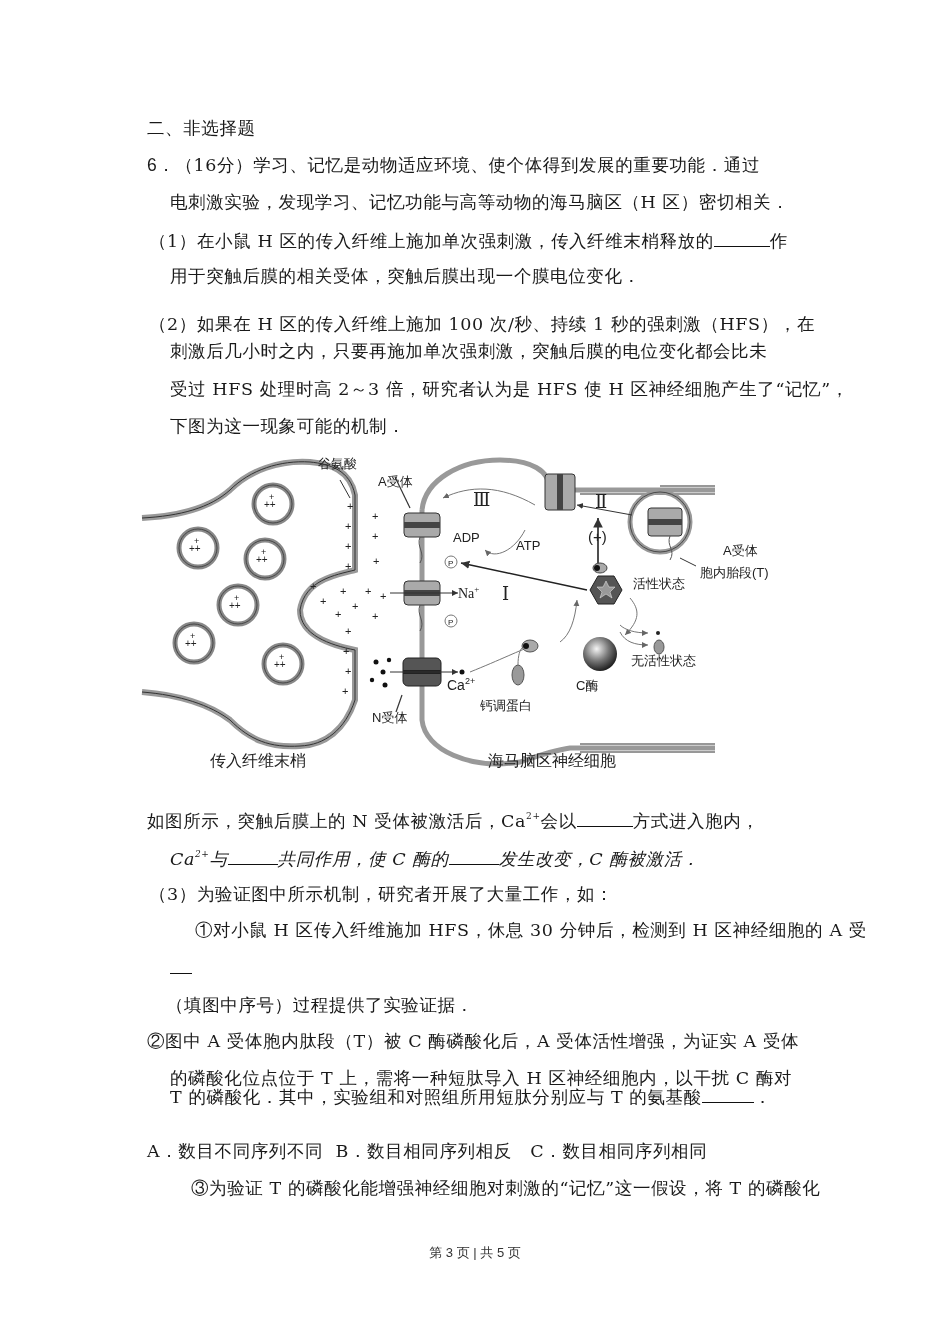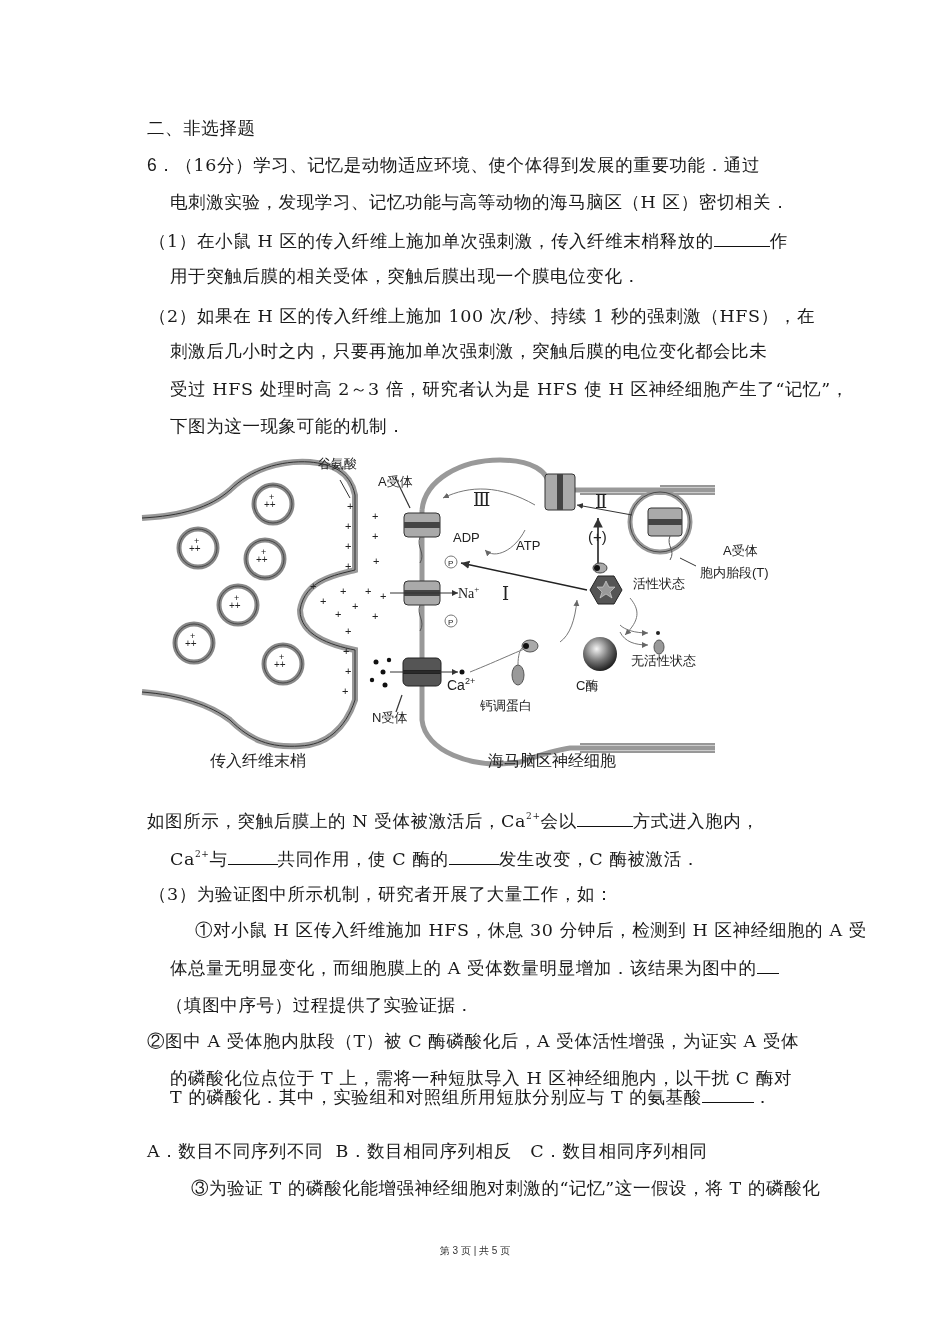--- a/index.html
+++ b/index.html
@@ -3,40 +3,40 @@
   <meta charset="utf-8">
   <style>
     html, body { margin: 0; padding: 0; background: #ffffff; }
     body { width: 950px; height: 1344px; position: relative; overflow: hidden;
       font-family: "DejaVu Serif", "Liberation Serif", serif; color: #1a1a1a; }
     .line { position: absolute; font-size: 17.5px; line-height: 24px; white-space: nowrap; letter-spacing: 0.6px; }
     .sans { font-family: "Liberation Sans", "DejaVu Sans", sans-serif; }
     .blank { display: inline-block; border-bottom: 1.3px solid #111; height: 18px; vertical-align: baseline; }
     sup { font-size: 9px; line-height: 0; vertical-align: 8px; }
     .footer { position: absolute; top: 1244px; left: 0; width: 950px; text-align: center;
-      font-size: 10px; color: #333; font-family: "Liberation Sans", "DejaVu Sans", sans-serif; }
+      font-size: 13px; color: #333; font-family: "Liberation Sans", "DejaVu Sans", sans-serif; }
     svg text { font-family: "Liberation Sans", "DejaVu Sans", sans-serif; fill: #222; }
     .serifT { font-family: "Liberation Serif", "DejaVu Serif", serif; }
   </style>
 </head>
 <body>
 
 <div class="line" style="top:116px;left:147px;">二、非选择题</div>
 
 <div class="line" style="top:153px;left:147px;">
   <span class="sans">6．</span><span>（16分）</span><span>学习、记忆是动物适应环境、使个体得到发展的重要功能．通过</span>
 </div>
 <div class="line" style="top:190px;left:170px;">电刺激实验，发现学习、记忆功能与高等动物的海马脑区（H 区）密切相关．</div>
 
 <div class="line" style="top:228px;left:149px;">
   <span>（1）在小鼠 H 区的传入纤维上施加单次强刺激，传入纤维末梢释放的</span><span class="blank" style="width:56px;"></span><span>作</span>
 </div>
 <div class="line" style="top:264px;left:170px;">用于突触后膜的相关受体，突触后膜出现一个膜电位变化．</div>
 
-<div class="line" style="top:304px;left:149px;text-align:right;">（2）如果在 H 区的传入纤维上施加 100 次/秒、持续 1 秒的强刺激（HFS），在</div>
+<div class="line" style="top:312px;left:149px;text-align:right;">（2）如果在 H 区的传入纤维上施加 100 次/秒、持续 1 秒的强刺激（HFS），在</div>
 <div class="line" style="top:339px;left:170px;">刺激后几小时之内，只要再施加单次强刺激，突触后膜的电位变化都会比未</div>
 <div class="line" style="top:377px;left:170px;">受过 HFS 处理时高 2～3 倍，研究者认为是 HFS 使 H 区神经细胞产生了“记忆”，</div>
 <div class="line" style="top:414px;left:170px;">下图为这一现象可能的机制．</div>
 
 <svg style="position:absolute;left:140px;top:450px;" width="660" height="335" viewBox="0 0 660 335">
   <defs>
     <radialGradient id="cenz" cx="40%" cy="35%" r="65%">
       <stop offset="0%" stop-color="#f5f5f5"></stop>
       <stop offset="55%" stop-color="#777"></stop>
       <stop offset="100%" stop-color="#222"></stop>
@@ -221,28 +221,28 @@
   <text x="232" y="272" font-size="13">N受体</text>
   <text x="583" y="105" font-size="13">A受体</text>
   <text x="560" y="127" font-size="13">胞内胎段(T)</text>
   <text x="70" y="316" font-size="16">传入纤维末梢</text>
   <text x="348" y="316" font-size="16">海马脑区神经细胞</text>
 </svg>
 
 <div class="line" style="top:808px;left:147px;">
   <span>如图所示，突触后膜上的 N 受体被激活后，Ca</span><sup>2+</sup><span>会以</span><span class="blank" style="width:56px;"></span><span>方式进入胞内，</span>
 </div>
-<div class="line" style="top:846px;left:170px;">
+<div class="line" style="top:846px;left:170px;font-style:italic;">
   <span>Ca</span><sup>2+</sup><span>与</span><span class="blank" style="width:50px;"></span><span>共同作用，使 C 酶的</span><span class="blank" style="width:50px;"></span><span>发生改变，C 酶被激活．</span>
 </div>
 
 <div class="line" style="top:882px;left:149px;">（3）为验证图中所示机制，研究者开展了大量工作，如：</div>
 <div class="line" style="top:918px;left:147px;margin-left:48px;">①对小鼠 H 区传入纤维施加 HFS，休息 30 分钟后，检测到 H 区神经细胞的 A 受</div>
 <div class="line" style="top:955px;left:170px;">
-  <span>体总量无明显变化，而细胞膜上的 A 受体数量明显增加．该结果为图中的</span><span class="blank" style="width:22px;"></span>
+  <span class="blank" style="width:22px;"></span>
 </div>
 <div class="line" style="top:993px;left:166px;">（填图中序号）过程提供了实验证据．</div>
 <div class="line" style="top:1029px;left:147px;">②图中 A 受体胞内肽段（T）被 C 酶磷酸化后，A 受体活性增强，为证实 A 受体</div>
 <div class="line" style="top:1066px;left:170px;">的磷酸化位点位于 T 上，需将一种短肽导入 H 区神经细胞内，以干扰 C 酶对</div>
 <div class="line" style="top:1084px;left:170px;">
   <span>T 的磷酸化．其中，实验组和对照组所用短肽分别应与 T 的氨基酸</span><span class="blank" style="width:52px;"></span><span>．</span>
 </div>
 <div class="line" style="top:1139px;left:147px;">
   <span>A．数目不同序列不同</span>&nbsp;&nbsp;<span>B．数目相同序列相反</span>&nbsp;&nbsp;&nbsp;<span>C．数目相同序列相同</span>
 </div>

